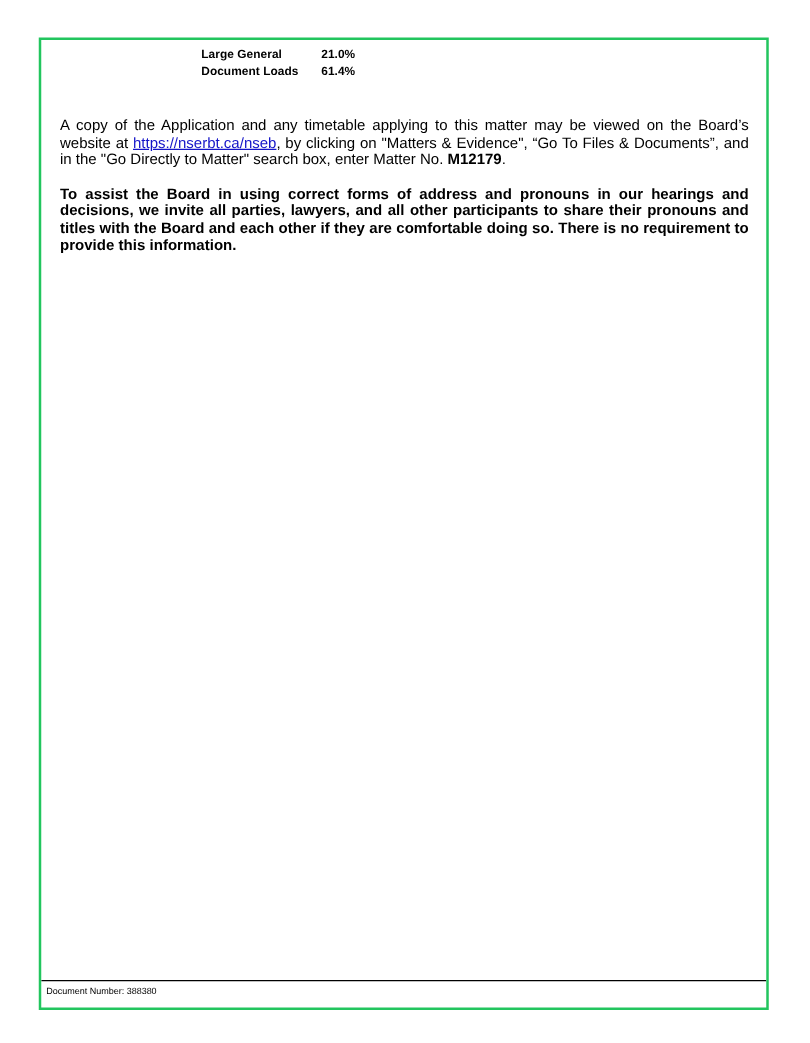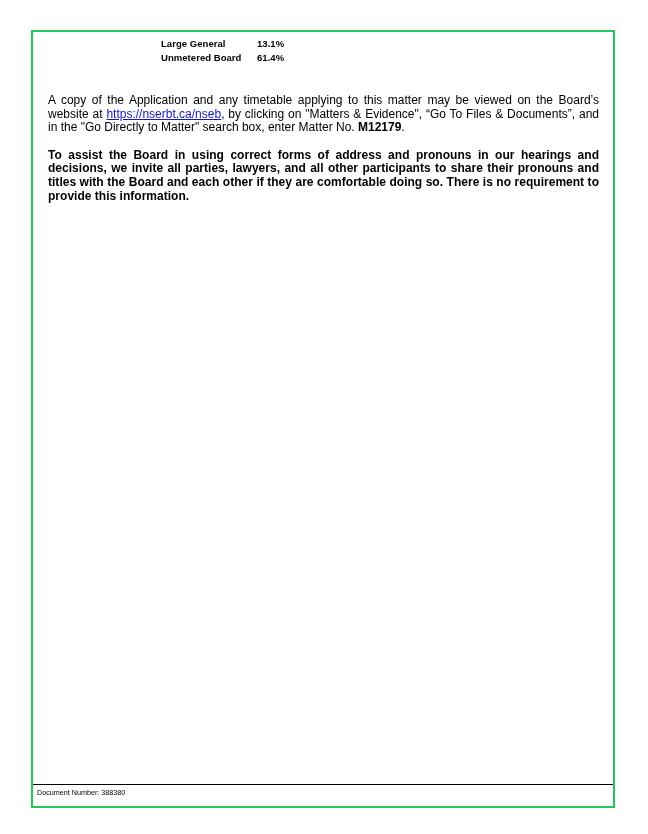--- a/index.html
+++ b/index.html
@@ -124,24 +124,24 @@
 </style>
 </head>
 <body>
 
 <div class="page">
   <div class="page-inner">
 
     <div class="rate-table">
       <div class="rate-row">
         <span class="rate-label">Large General</span>
-        <span class="rate-value">13.1%</span>
+        <span class="rate-value">21.0%</span>
       </div>
       <div class="rate-row">
-        <span class="rate-label">Unmetered Board</span>
+        <span class="rate-label">Document Loads</span>
         <span class="rate-value">61.4%</span>
       </div>
     </div>
 
     <div class="body-block">
 
       <p class="para"><span>A copy of the Application and any timetable applying to this matter may be viewed on the Board’s website at </span><a class="doc-link" href="#">https://nserbt.ca/nseb</a><span>, by clicking on "Matters &amp; Evidence", “Go To Files &amp; Documents”, and in the  "Go Directly to Matter" search box, enter Matter No. </span><span class="strong">M12179</span><span>.</span></p>
 
       <p class="para bold spaced">To assist the Board in using correct forms of address and pronouns in our hearings and decisions, we invite all parties, lawyers, and all other participants to share their pronouns and titles with the Board and each other if they are comfortable doing so. There is no requirement to provide this information.</p>
 

